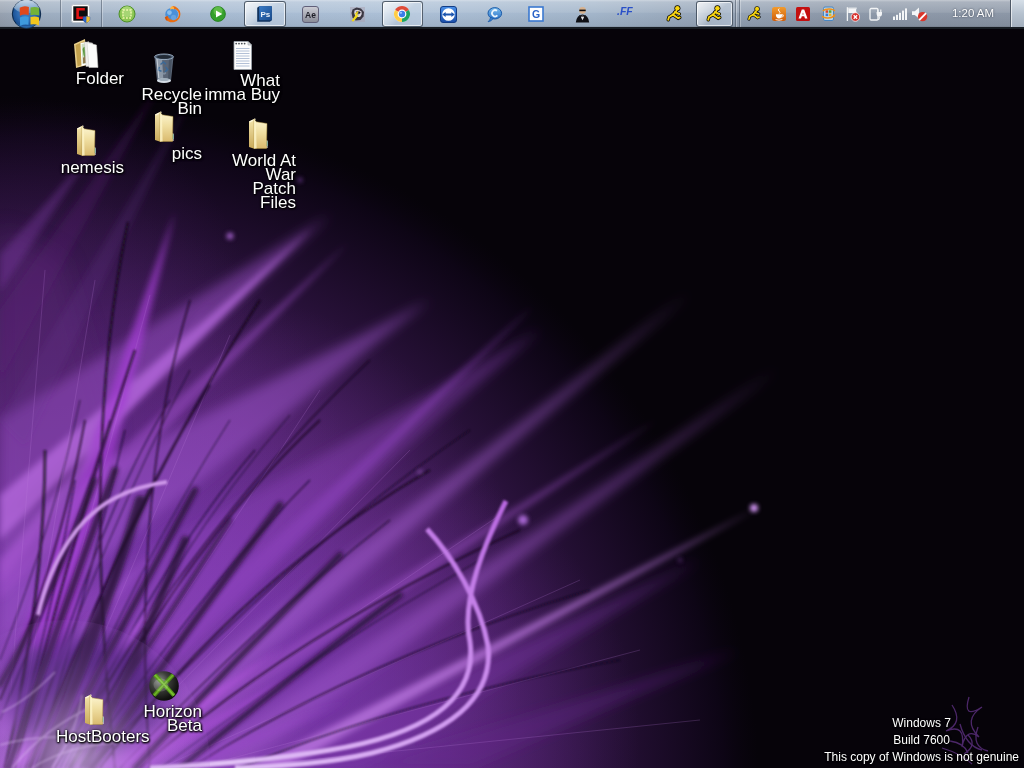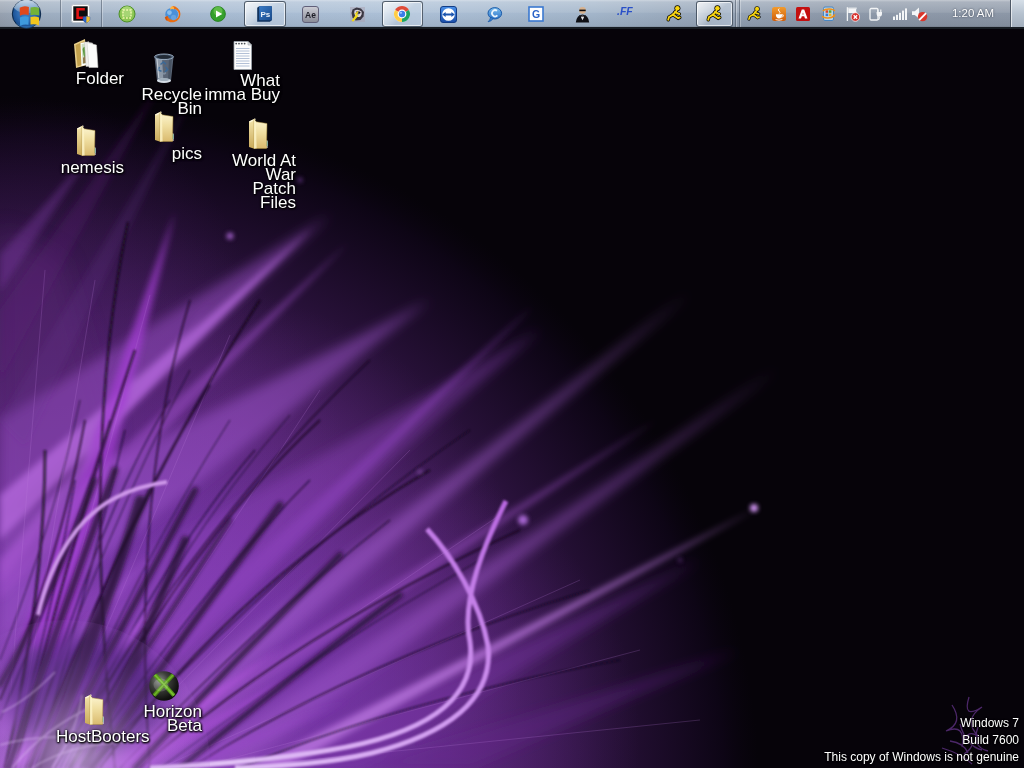--- a/index.html
+++ b/index.html
@@ -8,21 +8,21 @@
 #taskbar{position:absolute;top:0;left:0;width:1024px;height:27px;border-bottom:2px solid #181d23;
 background:linear-gradient(90deg,#949fae 0,#9cacbf 4%,#a6bad1 20%,#aabed5 40%,#a1b4c9 58%,#94a3b6 70%,#8c98a9 80%,#8a95a5 100%);}
 #taskbar:before{content:"";position:absolute;inset:0;background:linear-gradient(180deg,rgba(255,255,255,.5) 0,rgba(255,255,255,.28) 2px,rgba(255,255,255,.12) 45%,rgba(255,255,255,.02) 50%,rgba(0,0,0,.06) 95%,rgba(0,0,0,.18) 100%);}
 .sep{position:absolute;top:0;height:27px;width:1px;background:rgba(62,74,90,.5);box-shadow:1px 0 0 rgba(255,255,255,.3);}
 .tbi{position:absolute;}
 .tbtn{position:absolute;top:1px;height:24px;border-radius:3px;border:1px solid rgba(50,62,78,.8);
 background:linear-gradient(135deg,rgba(255,255,255,.8),rgba(238,244,250,.5) 40%,rgba(215,228,242,.3) 55%,rgba(205,220,238,.45));
 box-shadow:inset 0 0 0 1px rgba(255,255,255,.65);}
 #clock{position:absolute;left:950px;top:0;width:46px;height:27px;line-height:27px;text-align:center;color:#fff;font-size:11.5px;text-shadow:0 0 2px rgba(20,30,45,.8);}
 #showdesk{position:absolute;right:0;top:0;width:13px;height:27px;border-left:1px solid #4d5866;background:linear-gradient(180deg,#d6dfe8,#b6c2cf 50%,#a3afbd);box-shadow:inset 1px 0 0 rgba(255,255,255,.6);}
-#gen{position:absolute;right:5px;bottom:2px;text-align:right;color:#fff;font-size:12px;line-height:17px;text-shadow:0 1px 2px rgba(0,0,0,.95),0 0 2px rgba(0,0,0,.8);}
+#gen{position:absolute;right:5px;bottom:2px;text-align:center;color:#fff;font-size:12px;line-height:17px;text-shadow:0 1px 2px rgba(0,0,0,.95),0 0 2px rgba(0,0,0,.8);}
 </style></head>
 <body>
 <svg id="wall" width="1024" height="768" viewBox="0 0 1024 768">
 <defs>
 <radialGradient id="wash" cx="0" cy="0" r="1" gradientUnits="userSpaceOnUse" gradientTransform="translate(60 800) scale(700)">
 <stop offset="0" stop-color="#a260c8"></stop>
         <stop offset=".18" stop-color="#8c4ab8"></stop>
         <stop offset=".4" stop-color="#6e30a0"></stop>
         <stop offset=".6" stop-color="#4c1f68"></stop>
         <stop offset=".78" stop-color="#281139"></stop>

